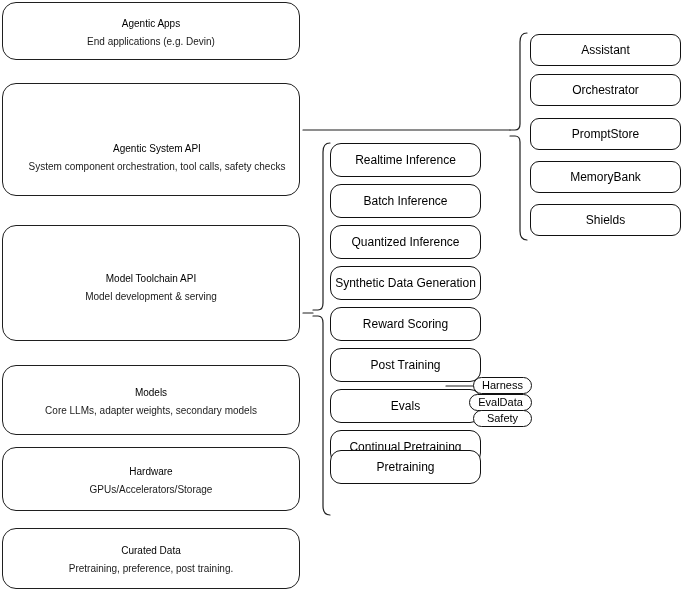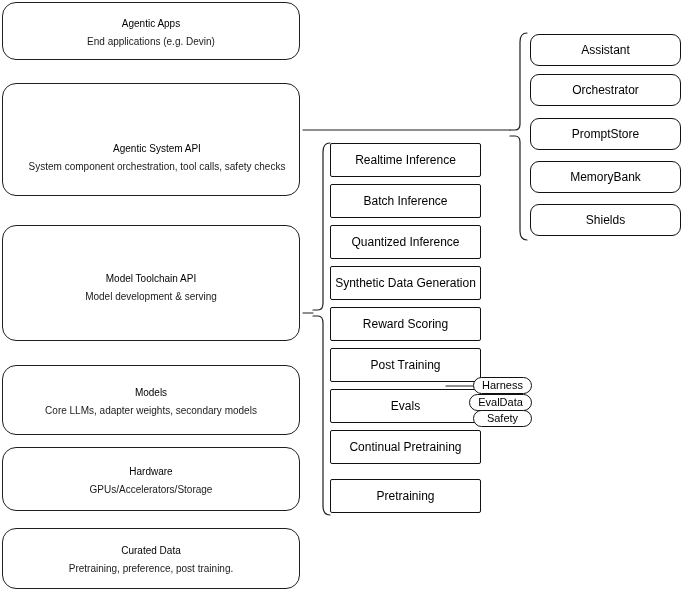--- a/index.html
+++ b/index.html
@@ -58,21 +58,21 @@
     flex-direction: column;
     align-items: center;
     justify-content: center;
   }
 
   
   .chip-mid {
     left: 330px;
     width: 151px;
     height: 34px;
-    border-radius: 2px;
+    border-radius: 11px;
     border: 1px solid #111111;
   }
   .chip-mid .title { font-size: 12px; }
 
   
   .chip-right {
     left: 530px;
     width: 151px;
     height: 32px;
     border-radius: 9px;
@@ -208,21 +208,21 @@
   </div>
   <div class="node chip-mid" style="top:348px;">
     <div class="title">Post Training</div>
   </div>
   <div class="node chip-mid" style="top:389px;">
     <div class="title">Evals</div>
   </div>
   <div class="node chip-mid" style="top:430px;">
     <div class="title">Continual Pretraining</div>
   </div>
-  <div class="node chip-mid" style="top:479px;">
+  <div class="node chip-mid" style="top:450px;">
     <div class="title">Pretraining</div>
   </div>
 
   <div class="node chip-right" style="top:34px;">
     <div class="title">Assistant</div>
   </div>
   <div class="node chip-right" style="top:74px;">
     <div class="title">Orchestrator</div>
   </div>
   <div class="node chip-right" style="top:118px;">

